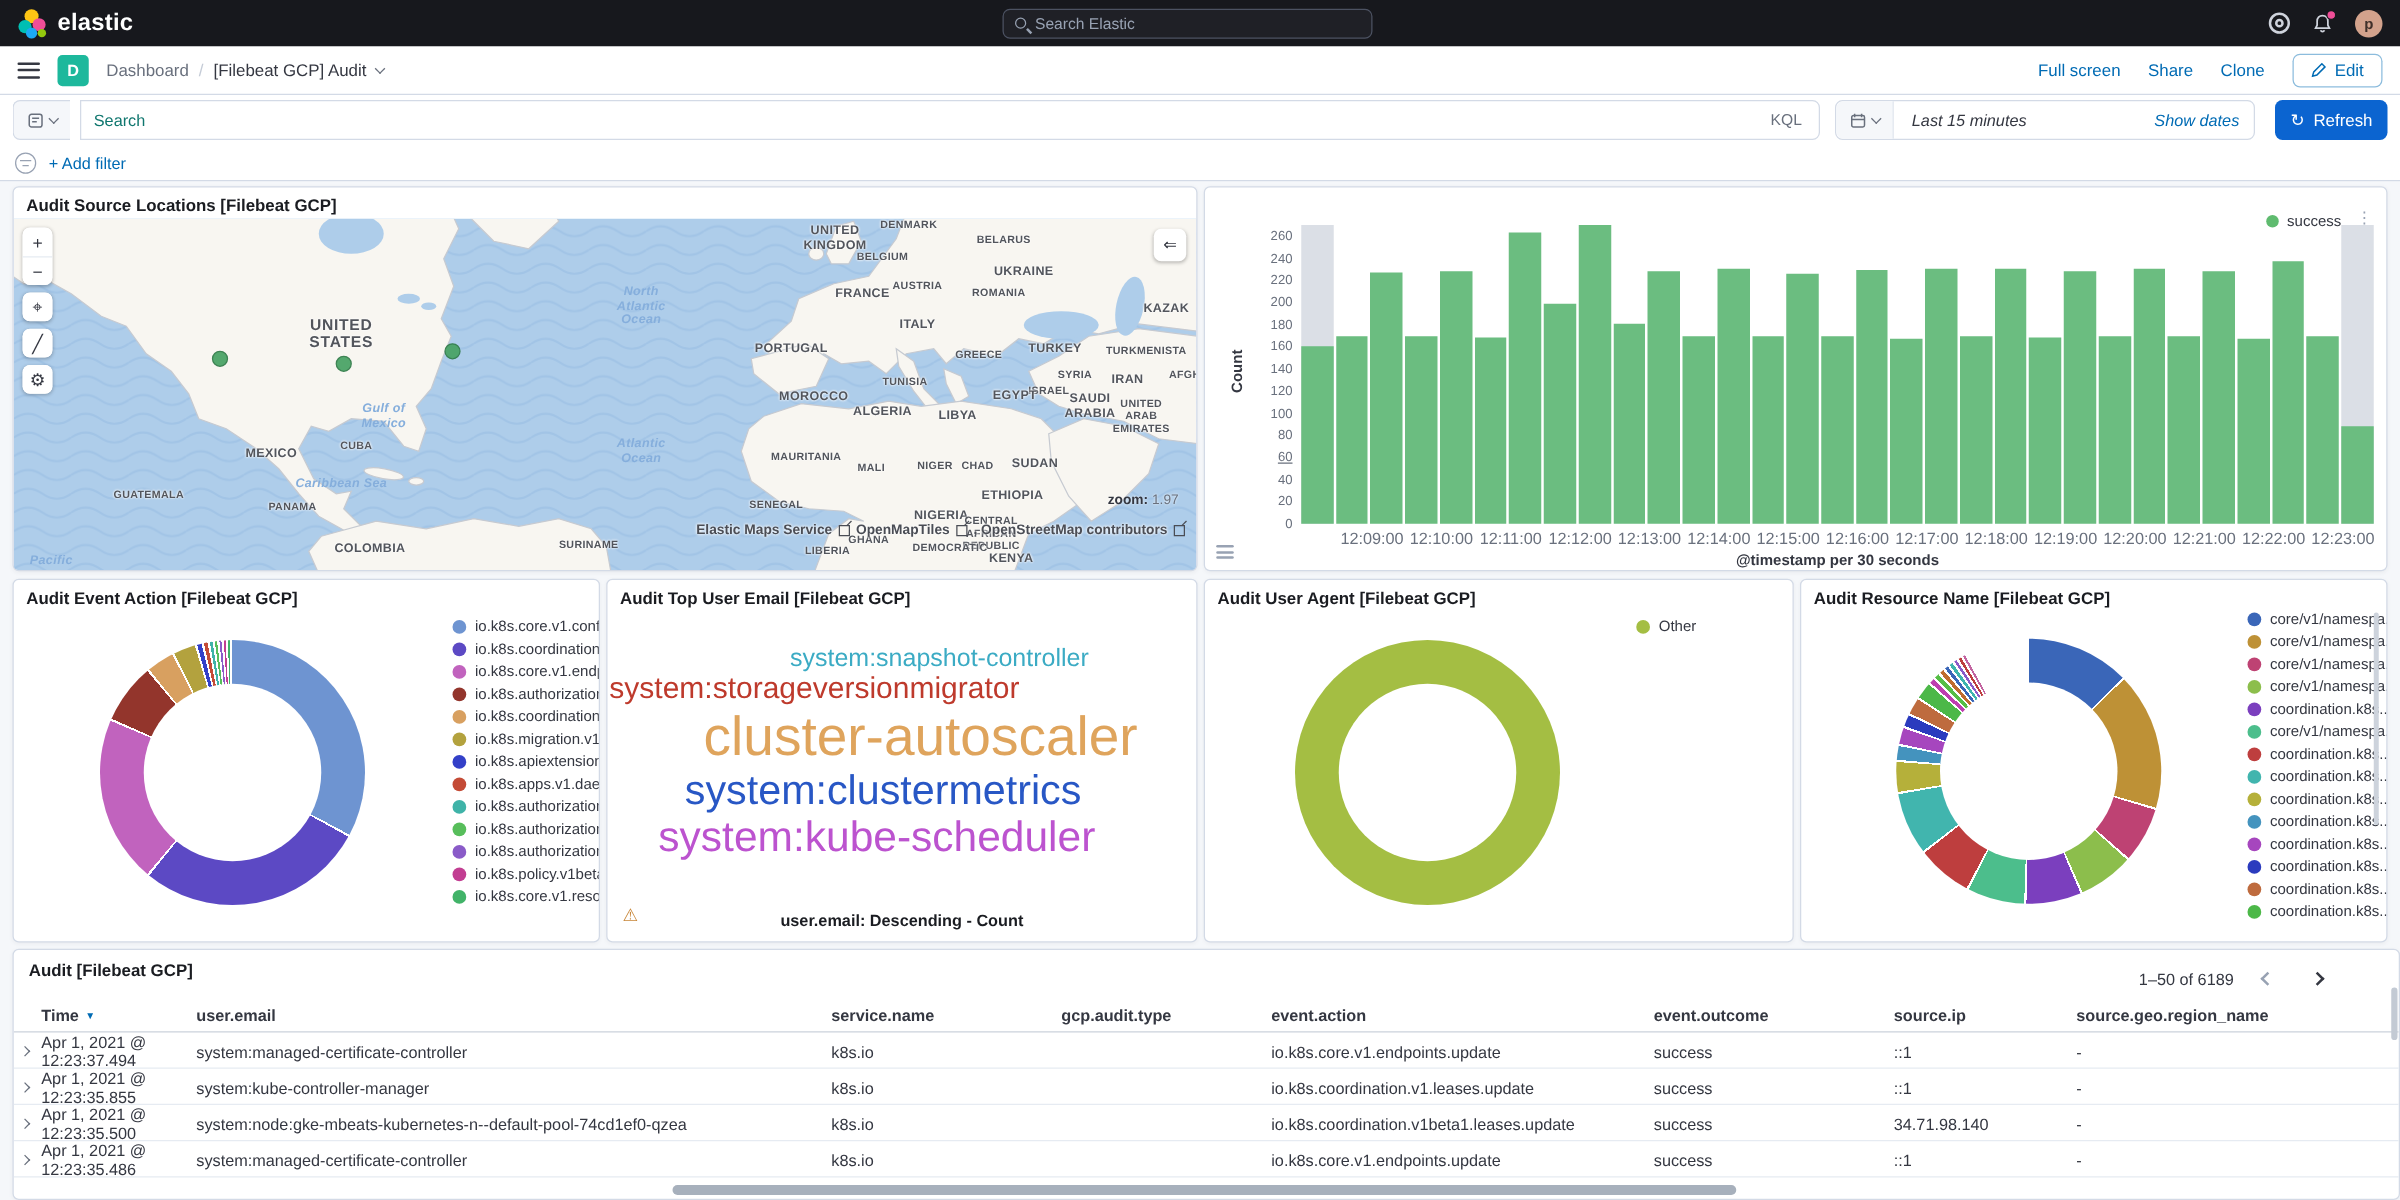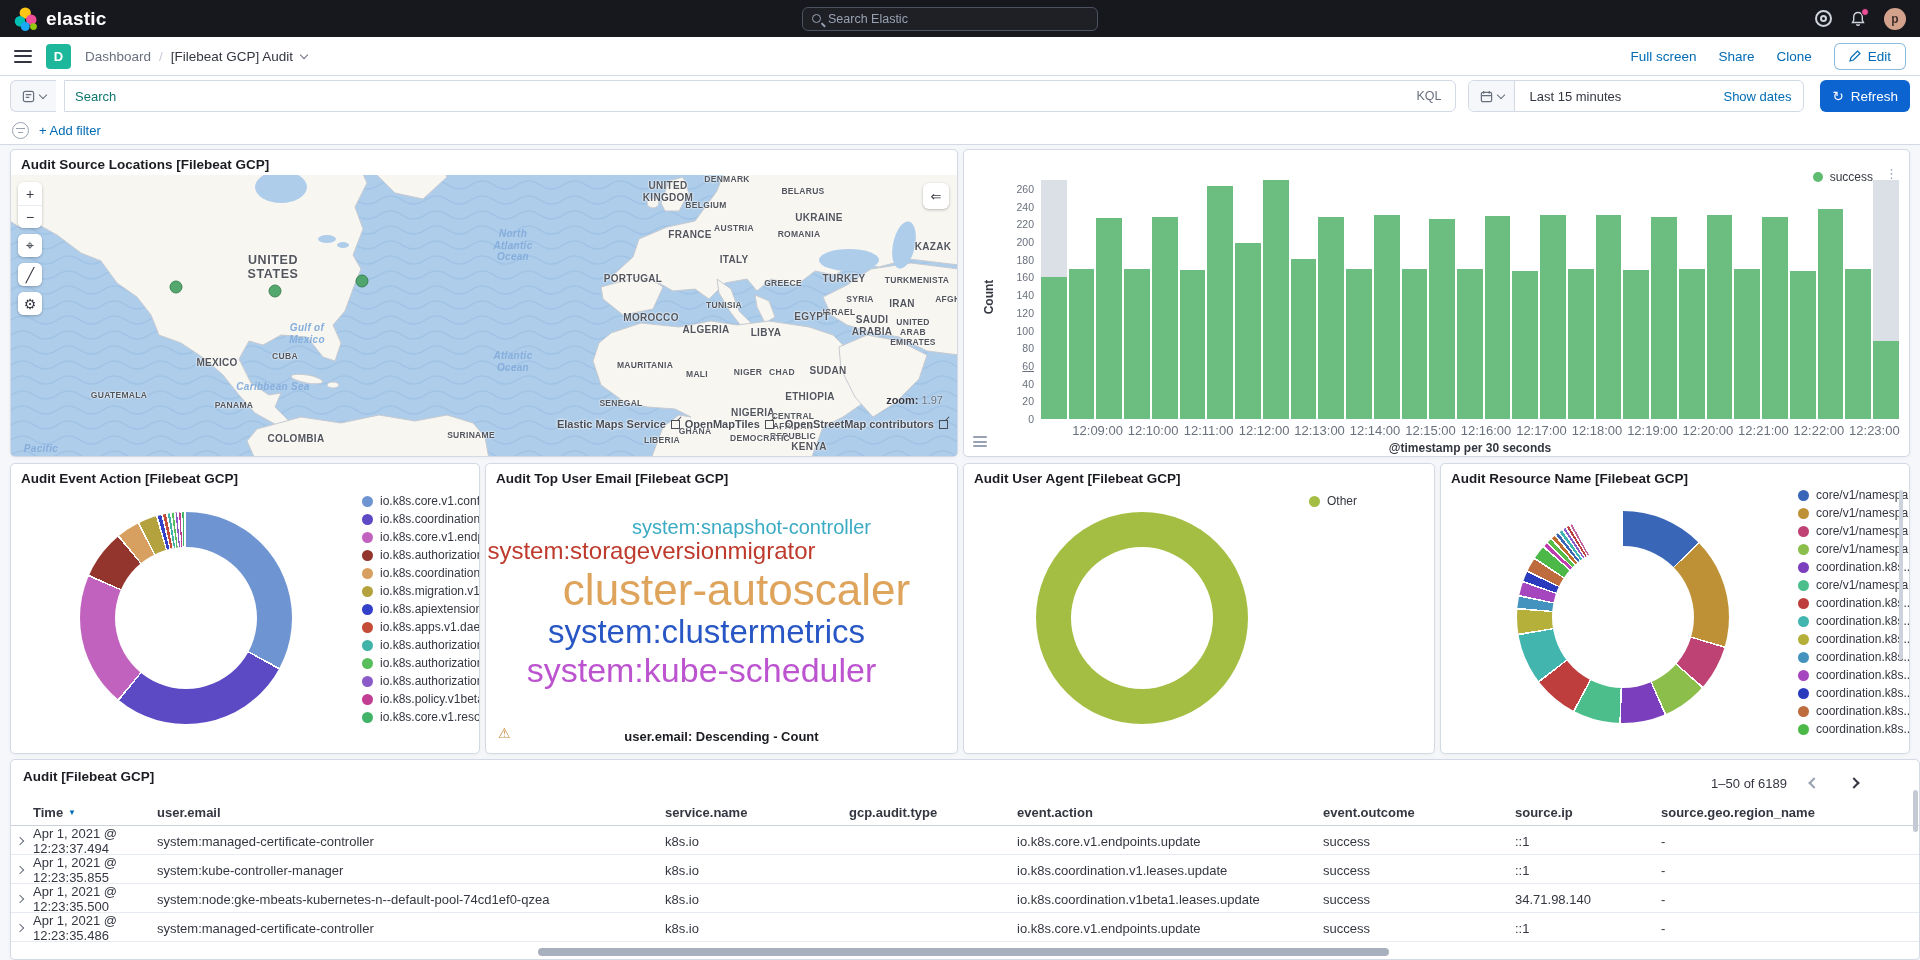--- a/index.html
+++ b/index.html
@@ -42,21 +42,21 @@
               border-radius:6px; padding:5px 14px; font-size:13.5px; background:#fff; cursor:pointer; }
 
   
   .querybar { height:40px; background:#fff; display:flex; align-items:center; padding:3px 10px; gap:8px; }
   .sq-box { width:46px; height:32px; border:1px solid #D3DAE6; border-radius:6px 0 0 6px; background:#F5F7FA;
             display:flex; align-items:center; justify-content:center; gap:5px; border-right:none; }
   .search-input { flex:1; height:32px; border:1px solid #D3DAE6; border-radius:0 6px 6px 0; display:flex; align-items:center;
                   padding:0 10px; background:#fff; }
   .search-input .ph { color:#0f766e; font-size:13px; flex:1; }
   .kql { color:#69707D; font-size:12.5px; padding:0 4px; }
-  .date-wrap { display:flex; align-items:center; height:32px; border:1px solid #D3DAE6; border-radius:6px; background:#fff; margin-left:4px; }
+  .date-wrap { display:flex; align-items:center; height:32px; border:1px solid #D3DAE6; border-radius:6px; background:#fff; margin-left:4px;font-style:italic; }
   .cal-box { width:46px; height:100%; background:#F5F7FA; border-right:1px solid #D3DAE6; border-radius:6px 0 0 6px;
              display:flex; align-items:center; justify-content:center; gap:5px; }
   .date-text { font-size:13px; color:#343741; padding:0 14px; width:196px; }
   .show-dates { color:#006BB4; font-size:13px; padding:0 12px; white-space:nowrap; cursor:pointer; }
   .refresh-btn { margin-left:8px; height:32px; min-width:86px; background:#0B64D0; border:none; border-radius:6px;
                  color:#fff; font-size:13.5px; display:flex; align-items:center; justify-content:center; gap:7px; padding:0 12px; cursor:pointer; }
 
   
   .filterrow { height:29px; background:#fff; border-bottom:1px solid #D3DAE6; display:flex; align-items:center; padding:0 12px; gap:10px; }
   .filter-ico { width:17px; height:17px; border:1.5px solid #98A2B3; border-radius:50%; position:relative; }

